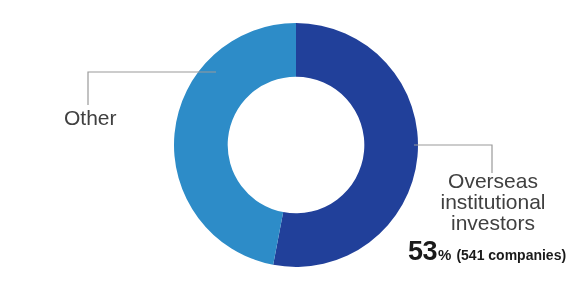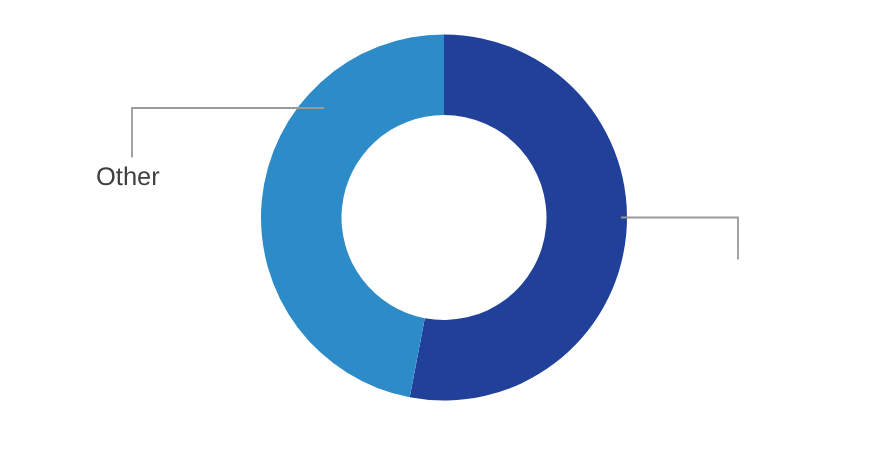--- a/index.html
+++ b/index.html
@@ -23,21 +23,21 @@
     top: 0;
     width: 582px;
     height: 303px;
   }
 
   .label-block {
     position: absolute;
     color: #3f3f3f;
   }
   .label-title {
-    font-size: 17px;
+    font-size: 21px;
     font-weight: 400;
     line-height: 21px;
     color: #404040;
     white-space: pre-line;
   }
   .label-stat {
     margin-top: 3px;
     color: #1a1a1a;
     white-space: nowrap;
   }
@@ -93,14 +93,22 @@
 
     <polyline id="leader-other" points="216,72 88,72 88,105" fill="none" stroke="#9a9a9a" stroke-width="1.2"></polyline>
 
     <polyline id="leader-overseas" points="414,145 492,145 492,173" fill="none" stroke="#9a9a9a" stroke-width="1.2"></polyline>
   </svg>
 
   <div class="label-block" id="label-other">
     <div class="label-title">Other</div>
   </div>
 
+  <div class="label-block" id="label-overseas">
+    <div class="label-title">Overseas
+institutional
+investors</div>
+    <div class="label-stat">
+      <span class="stat-num">53</span><span class="stat-pct">%</span><span class="stat-count">(541 companies)</span>
+    </div>
+  </div>
 
 </div>
 
 </body></html>

